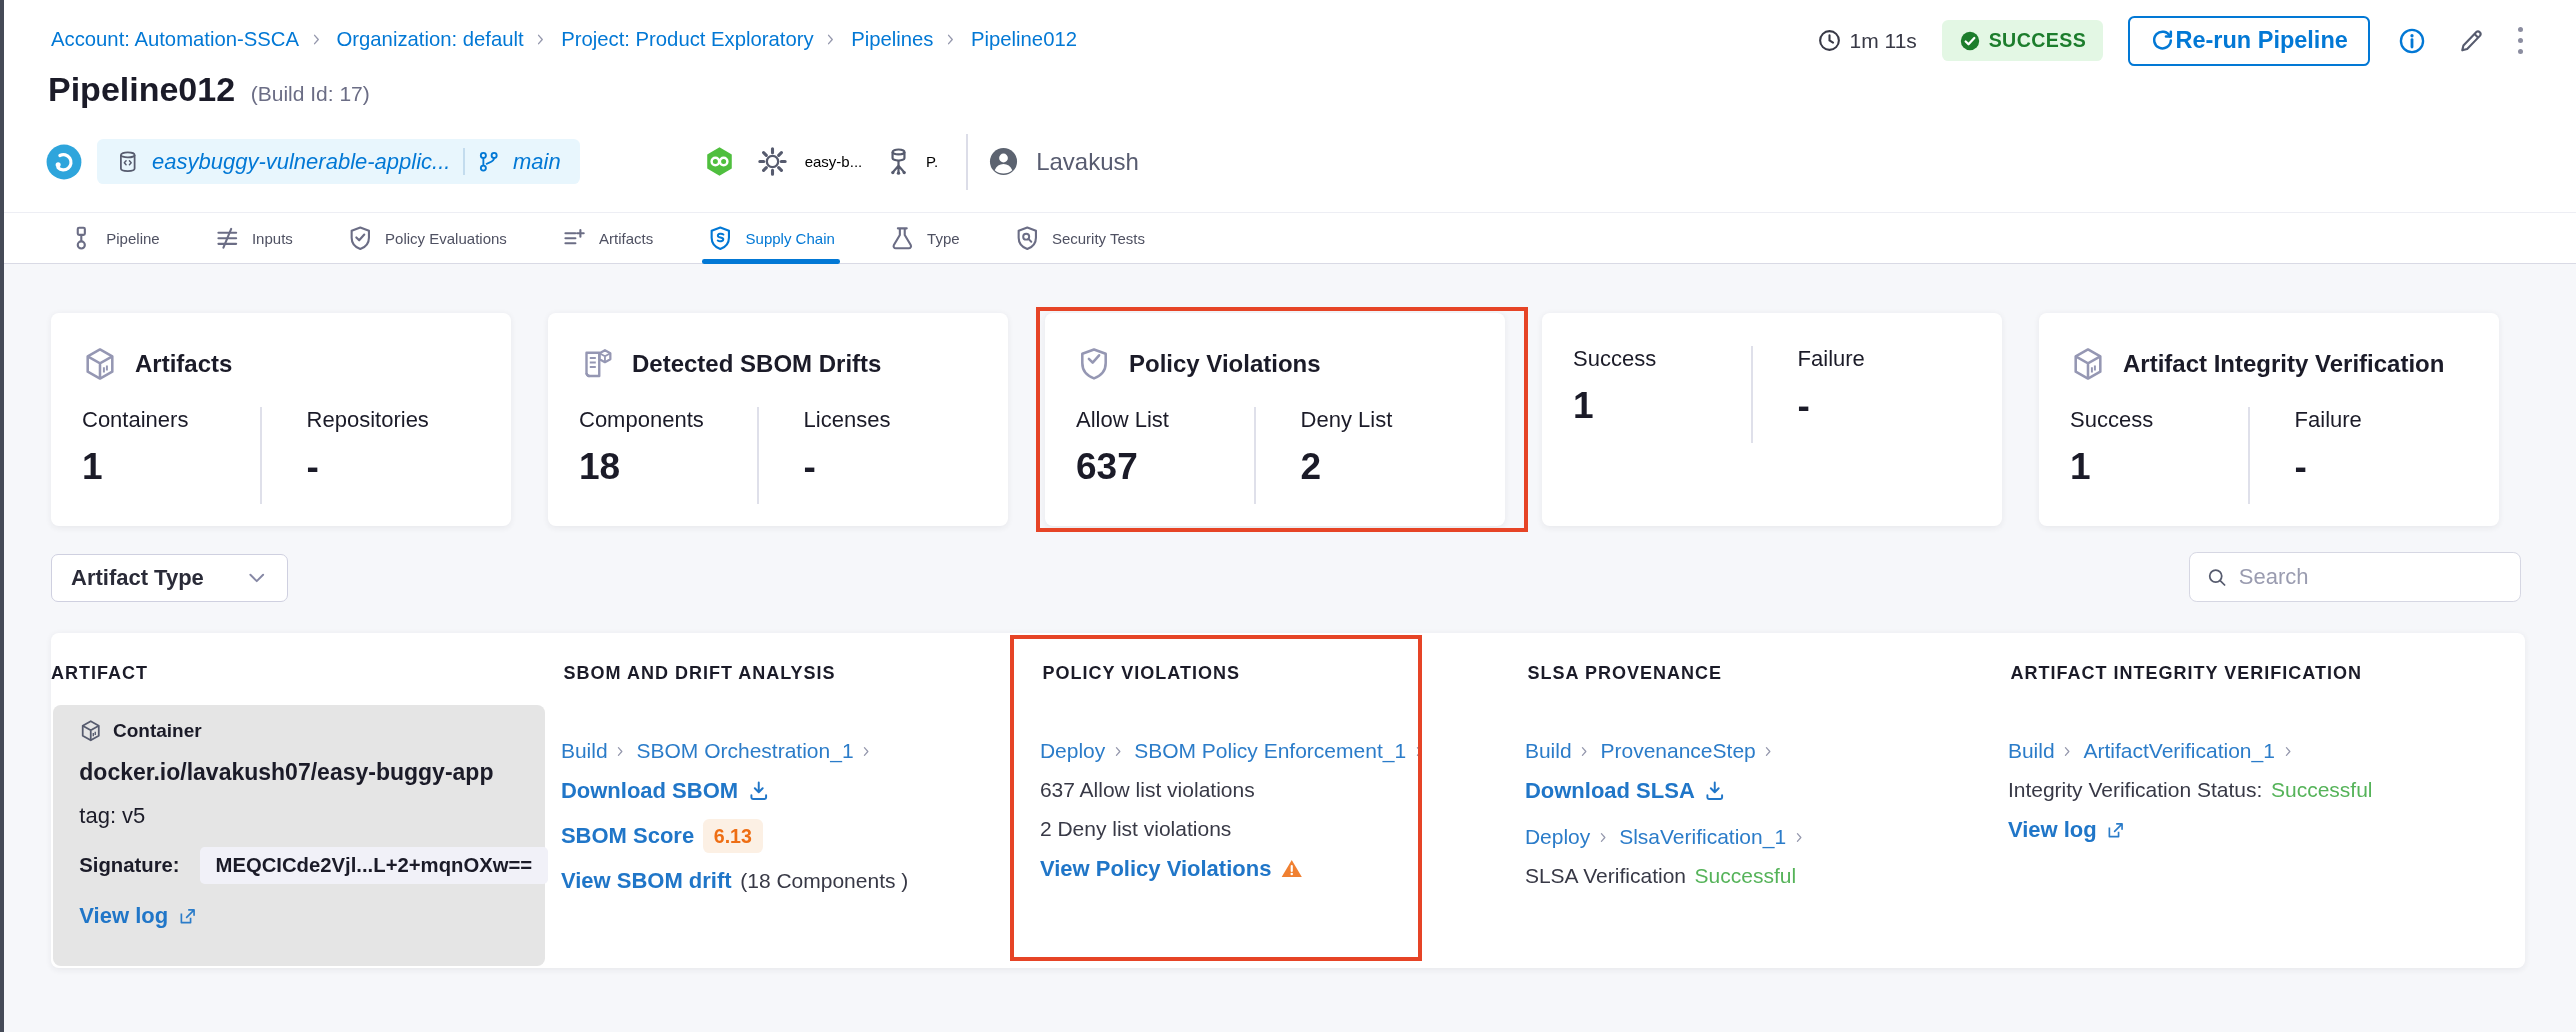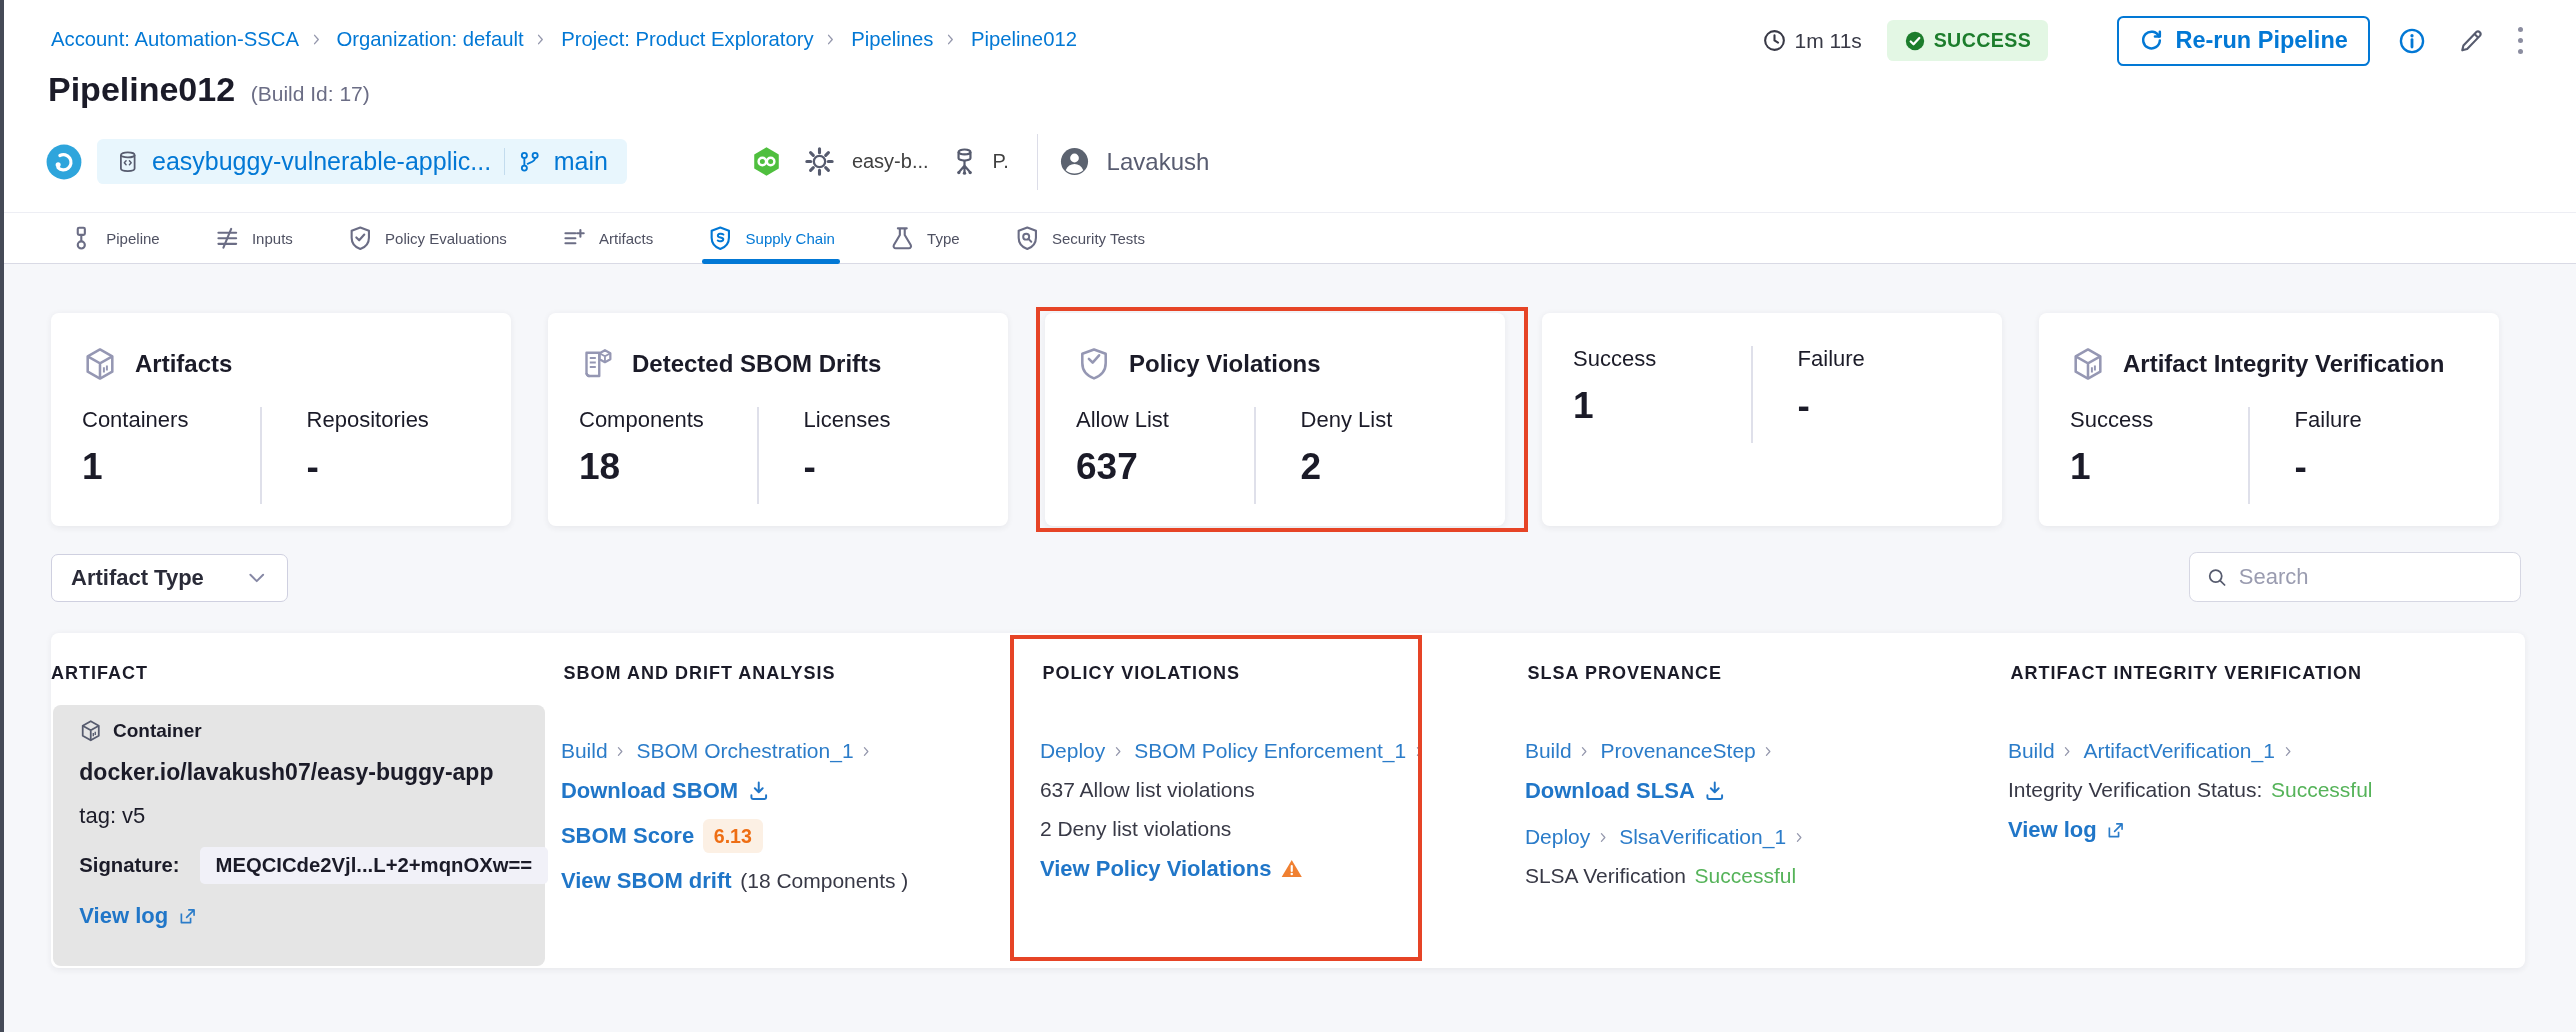--- a/index.html
+++ b/index.html
@@ -14,39 +14,39 @@
   .topbar { position:absolute; left:0; top:0; right:0; height:212px; background:#fff; }
   .crumbs { position:absolute; left:51px; top:28px; display:flex; align-items:center; gap:12.5px; font-size:20.3px; color:#0278d5; }
   .crumb { cursor:pointer; }
   .chev { width:12.5px; height:19px; stroke:#9598ad; }
 
   .hdr-right { position:absolute; right:48px; top:14px; height:53px; display:flex; align-items:center; gap:25px; }
   .duration { display:flex; align-items:center; gap:7.8px; font-size:21px; color:#383946; }
   .duration svg { width:25px; height:25px; color:#383946; }
   .badge-success { display:flex; align-items:center; gap:7.8px; background:#e3f7e4; color:#1c7d2c; font-weight:bold; font-size:19.6px; letter-spacing:0.4px; padding:9.4px 17px; border-radius:6.3px; }
   .badge-success svg { width:22px; height:22px; }
-  .btn-rerun { display:flex; align-items:center; gap:11px; border:2px solid #0278d5; color:#0278d5; background:#fff; border-radius:6.3px; height:50px; padding:0 20.3px; font-size:23.5px; font-weight:bold; cursor:pointer;margin-left:44px; }
+  .btn-rerun { display:flex; align-items:center; border:2px solid #0278d5; color:#0278d5; background:#fff; border-radius:6.3px; height:50px; padding:0 20.3px; font-size:23.5px; font-weight:bold; cursor:pointer; }
   .btn-rerun svg { width:25px; height:25px; }
   .icon-btn { width:34px; height:34px; display:flex; align-items:center; justify-content:center; cursor:pointer; }
   .icon-btn svg { width:28px; height:28px; }
   .kebab { display:flex; flex-direction:column; gap:5.5px; padding:4.7px; cursor:pointer; }
   .kebab i { width:5.5px; height:5.5px; border-radius:50%; background:#8b8da0; }
 
   .title-row { position:absolute; left:48px; top:70px; display:flex; align-items:baseline; gap:15.6px; }
   .pg-title { font-size:34px; font-weight:bold; color:#1b1b28; }
   .build-id { font-size:21px; color:#6b6d85; }
 
   .meta-row { position:absolute; left:45px; top:139px; display:flex; align-items:center; height:45px; }
   .trigger-ic { width:38px; height:38px; margin-right:14px; }
   .repo-pill { display:flex; align-items:center; gap:12.5px; background:#e8f6fd; border-radius:6.3px; height:45px; padding:0 19px; }
-  .repo-pill .txt { color:#0278d5; font-size:25px; }
+  .repo-pill .txt { color:#0278d5; font-size:22px;font-style:italic; }
   .repo-pill svg { width:23.5px; height:23.5px; }
   .pill-div { width:1.6px; height:26.6px; background:#c3dcee; }
   .meta-ic { width:31px; height:31px; }
-  .meta-txt { font-size:20px; color:#404040; }
+  .meta-txt { font-size:15px; color:#000000; }
   .meta-user { font-size:24px; color:#585c70; }
   .meta-vdiv { width:1.6px; height:56px; background:#dcdde8; margin:0 20.3px 0 28px; }
 
   
   .tabs { position:absolute; left:0; top:212px; right:0; height:52px; background:#fff; border-top:0.8px solid #edeef4; border-bottom:0.8px solid #d9dae5; display:flex; align-items:stretch; padding-left:41px; }
   .tab { position:relative; display:flex; align-items:center; gap:11.7px; padding:0 27px; font-size:15px; color:#4f5162; cursor:pointer; }
   .tab svg { width:26.6px; height:26.6px; color:#6b6d85; }
   .tab.active { color:#0278d5; }
   .tab.active svg { color:#0278d5; }
   .tab.active::after { content:""; position:absolute; left:22px; right:22px; bottom:-0.8px; height:4.7px; background:#0278d5; border-radius:2.3px; }

